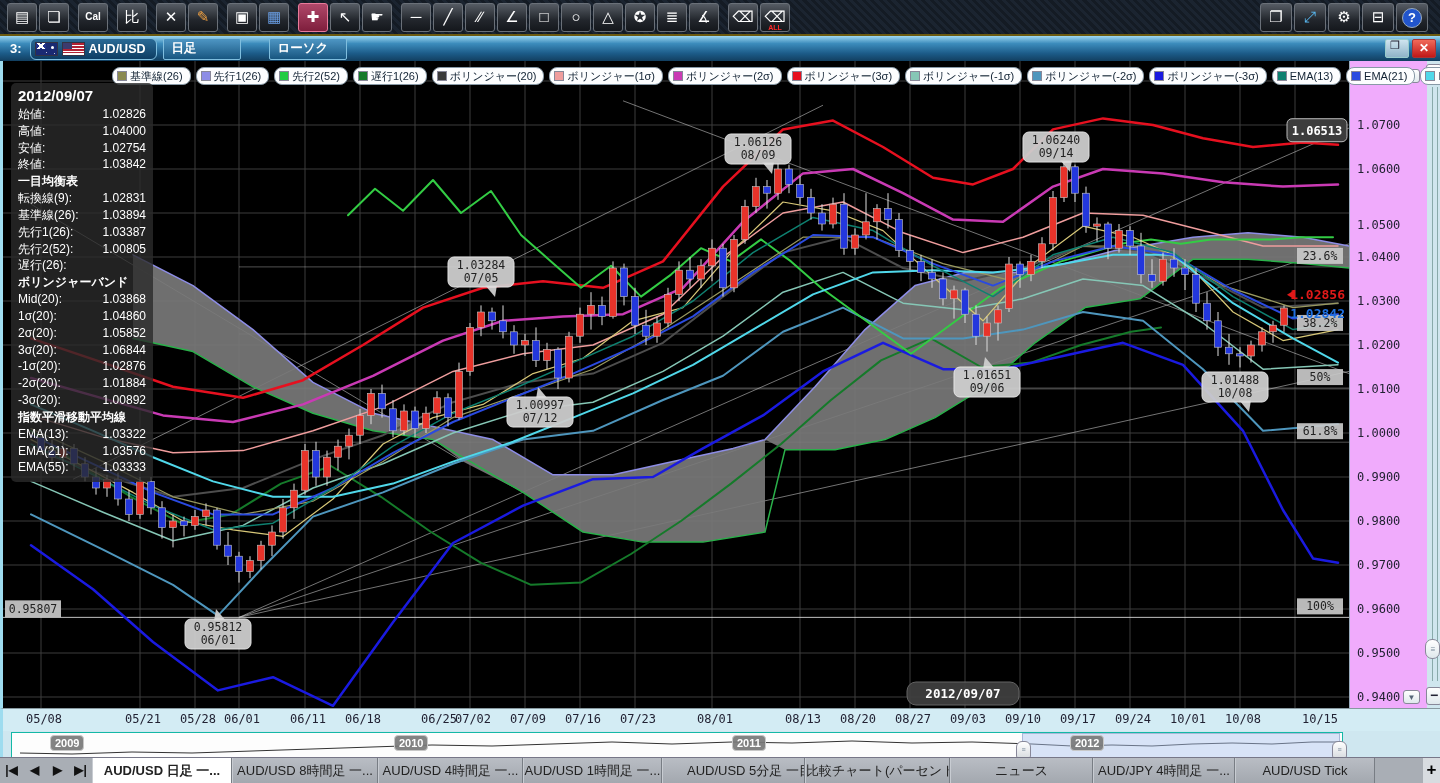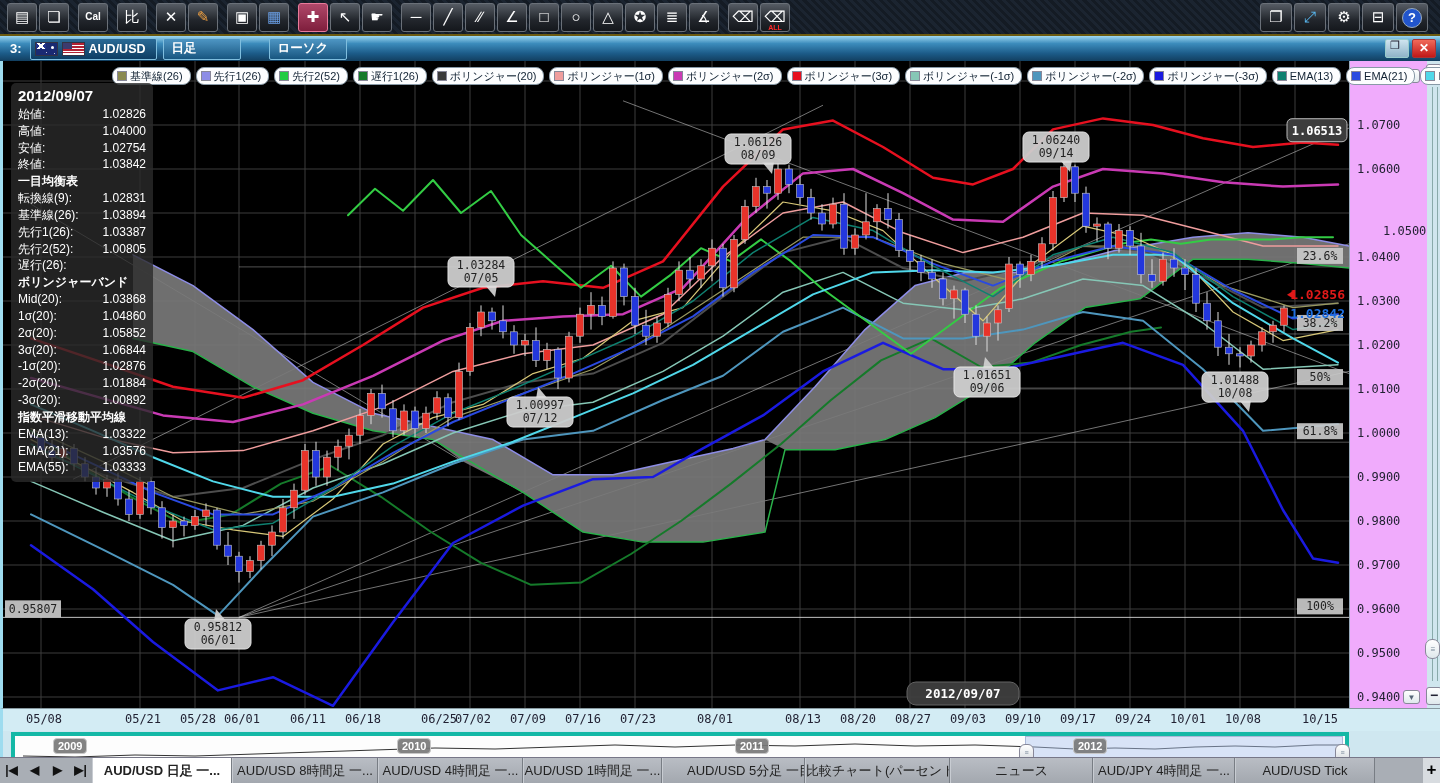--- a/index.html
+++ b/index.html
@@ -22,21 +22,21 @@
   .tbtn.help-btn span{display:inline-block;width:18px;height:18px;margin-top:3px;border-radius:50%;
      background:#2255cc;border:1px solid #9ab;line-height:18px;font-size:13px;font-weight:bold;}
   
   #titlebar{position:absolute;left:0;top:36px;width:1440px;height:25px;
     background:linear-gradient(#9fd8f2,#3c8cbc 30%,#1c5b88 70%,#123f60);
     border-bottom:1px solid #0c3350;display:flex;align-items:center;color:#fff;}
   #win-num{font-weight:bold;font-size:13px;margin:0 8px 0 10px;}
   .tb-btn{height:20px;display:flex;align-items:center;border:1px solid #7fbede;border-radius:2px;
     background:linear-gradient(#4e96c4,#185680);padding:0 8px;margin-right:6px;font-size:12.5px;
     font-weight:bold;color:#fff;cursor:pointer;}
-  #symbol-btn{background:linear-gradient(#2a6a96,#0d3d63);padding:0 10px 0 4px;}
+  #symbol-btn{background:linear-gradient(#2a6a96,#0d3d63);padding:0 10px 0 4px;border-radius:6px;}
   .flag{width:21px;height:12px;margin-right:4px;position:relative;display:inline-block;border:1px solid #334;}
   .flag-au{background:#1a2a72;}
   .flag-au:before{content:"";position:absolute;left:0;top:0;width:10px;height:6px;
     background:linear-gradient(45deg,transparent 40%,#fff 40% 60%,transparent 60%),
                linear-gradient(-45deg,transparent 40%,#fff 40% 60%,transparent 60%),#23338a;}
   .flag-au:after{content:"";position:absolute;right:3px;top:3px;width:3px;height:3px;background:#fff;border-radius:50%;
     box-shadow:-6px 5px 0 -1px #fff,2px 6px 0 -1px #fff;}
   .flag-us{background:repeating-linear-gradient(#b22234 0 1.5px,#fff 1.5px 3px);}
   .flag-us:before{content:"";position:absolute;left:0;top:0;width:9px;height:6px;background:#3c3b6e;}
   .tb-dd{min-width:60px;}
@@ -79,21 +79,21 @@
   #scroll-down{left:1400px;top:629px;width:17px;height:14px;font-size:8px;line-height:13px;color:#567;}
   #y-handle{left:1422px;top:578px;width:15px;height:20px;border-radius:7px;font-size:8px;line-height:19px;color:#789;letter-spacing:-1px;}
   
   #x-axis{position:absolute;left:0;top:708px;width:1440px;height:23px;background:#d3ecf4;
     border-left:3px solid #9edcef;border-top:1px solid #8899a0;box-sizing:border-box;}
   .xlab{position:absolute;top:3px;transform:translateX(-50%);font-family:"DejaVu Sans Mono",monospace;
     font-size:12px;color:#223;}
   
   #navigator{position:absolute;left:0;top:731px;width:1440px;height:26px;background:#cfe7f0;
     border-left:3px solid #9edcef;box-sizing:border-box;}
-  #nav-inner{position:absolute;left:8px;top:1px;width:1330px;height:24px;background:#fdfdfd;border:4px solid #14b8a6;}
+  #nav-inner{position:absolute;left:8px;top:1px;width:1330px;height:24px;background:#fdfdfd;border:1px solid #14b8a6;}
   .year-badge{position:absolute;top:2px;background:rgba(120,120,120,0.92);border:1px solid #c8c8c8;
     border-radius:4px;color:#fff;font-size:11px;font-weight:bold;padding:0 4px;line-height:14px;}
   #nav-sel{position:absolute;top:0;height:24px;background:rgba(170,195,240,0.45);border:1px solid #aab8d8;}
   .nav-handle{position:absolute;top:8px;width:13px;height:16px;background:linear-gradient(#fff,#d8dce0);
     border:1px solid #889;border-radius:6px 6px 3px 3px;font-size:7px;text-align:center;line-height:16px;color:#789;}
   
   #tabbar{position:absolute;left:0;top:757px;width:1440px;height:26px;background:#a9aeb5;
     display:flex;align-items:stretch;border-top:1px solid #778;}
   .nav-arrow{width:23px;text-align:center;line-height:25px;font-size:12px;color:#111;cursor:pointer;font-weight:bold;}
   .tab{border-right:1px solid #787d84;border-left:1px solid #c8ccd2;line-height:25px;text-align:center;
@@ -695,21 +695,21 @@
           <div class="ip-row">
             <span>EMA(55):</span>
             <span>1.03333</span>
           </div>
         </div>
     </div>
     <div id="y-axis">
         <div class="ylab" style="top: 13px;">1.0800</div>
         <div class="ylab" style="top: 57px;">1.0700</div>
         <div class="ylab" style="top: 101px;">1.0600</div>
-        <div class="ylab" style="top: 163px; margin-left: 26px;">1.0500</div>
+        <div class="ylab" style="top: 157px;">1.0500</div>
         <div class="ylab" style="top: 189px;">1.0400</div>
         <div class="ylab" style="top: 233px;">1.0300</div>
         <div class="ylab" style="top: 277px;">1.0200</div>
         <div class="ylab" style="top: 321px;">1.0100</div>
         <div class="ylab" style="top: 365px;">1.0000</div>
         <div class="ylab" style="top: 409px;">0.9900</div>
         <div class="ylab" style="top: 453px;">0.9800</div>
         <div class="ylab" style="top: 497px;">0.9700</div>
         <div class="ylab" style="top: 541px;">0.9600</div>
         <div class="ylab" style="top: 585px;">0.9500</div>

